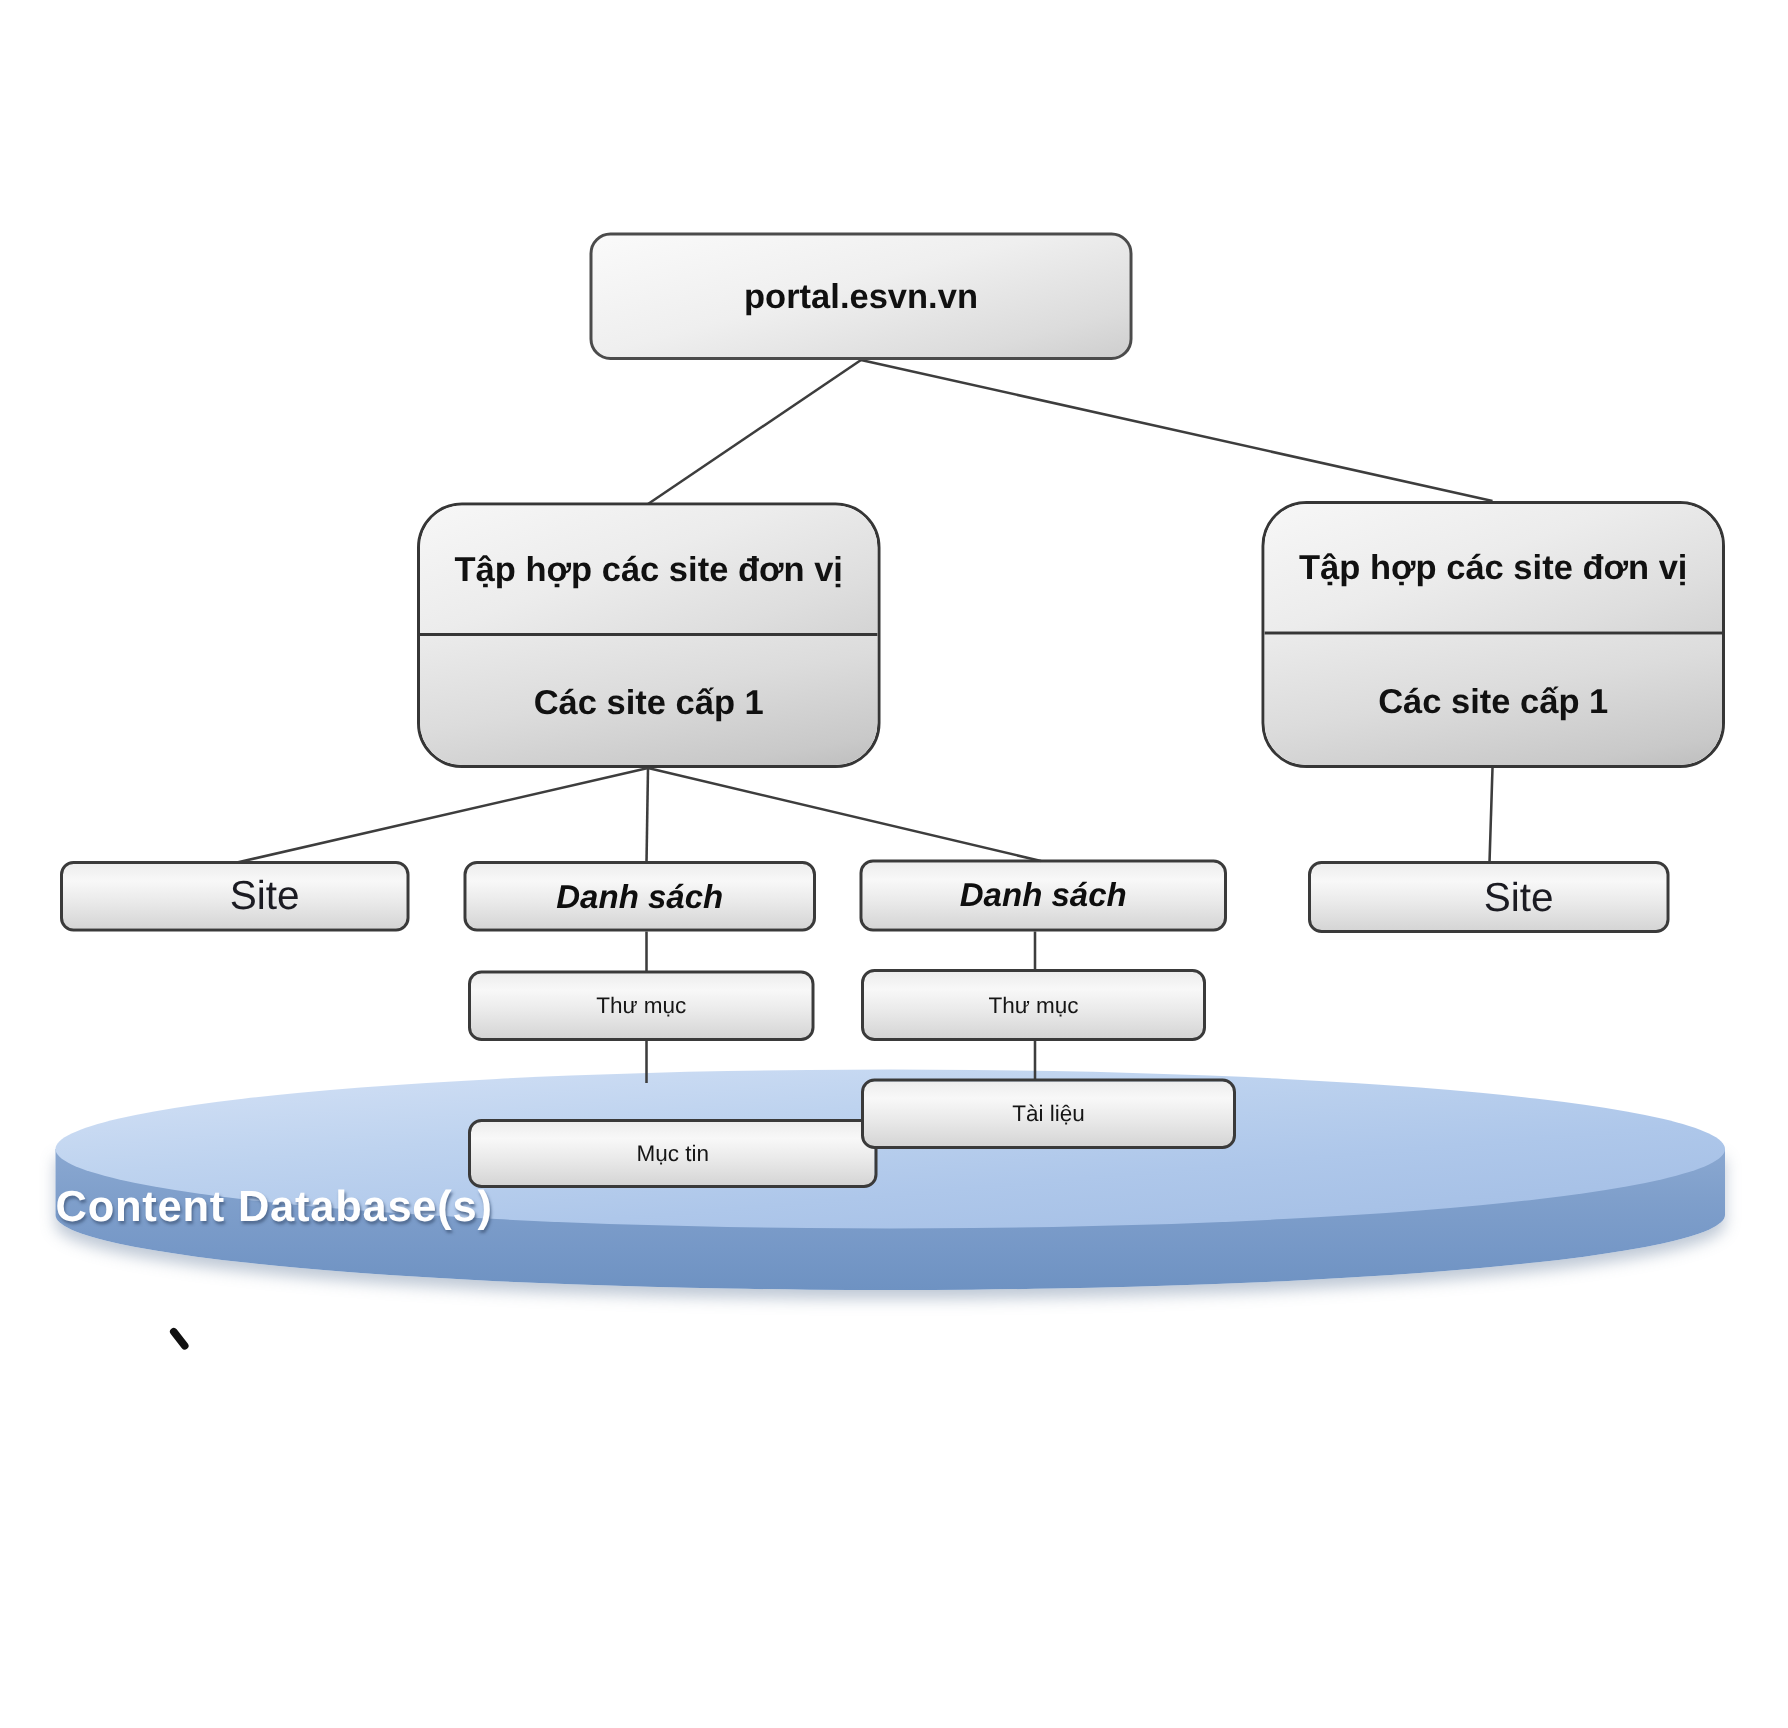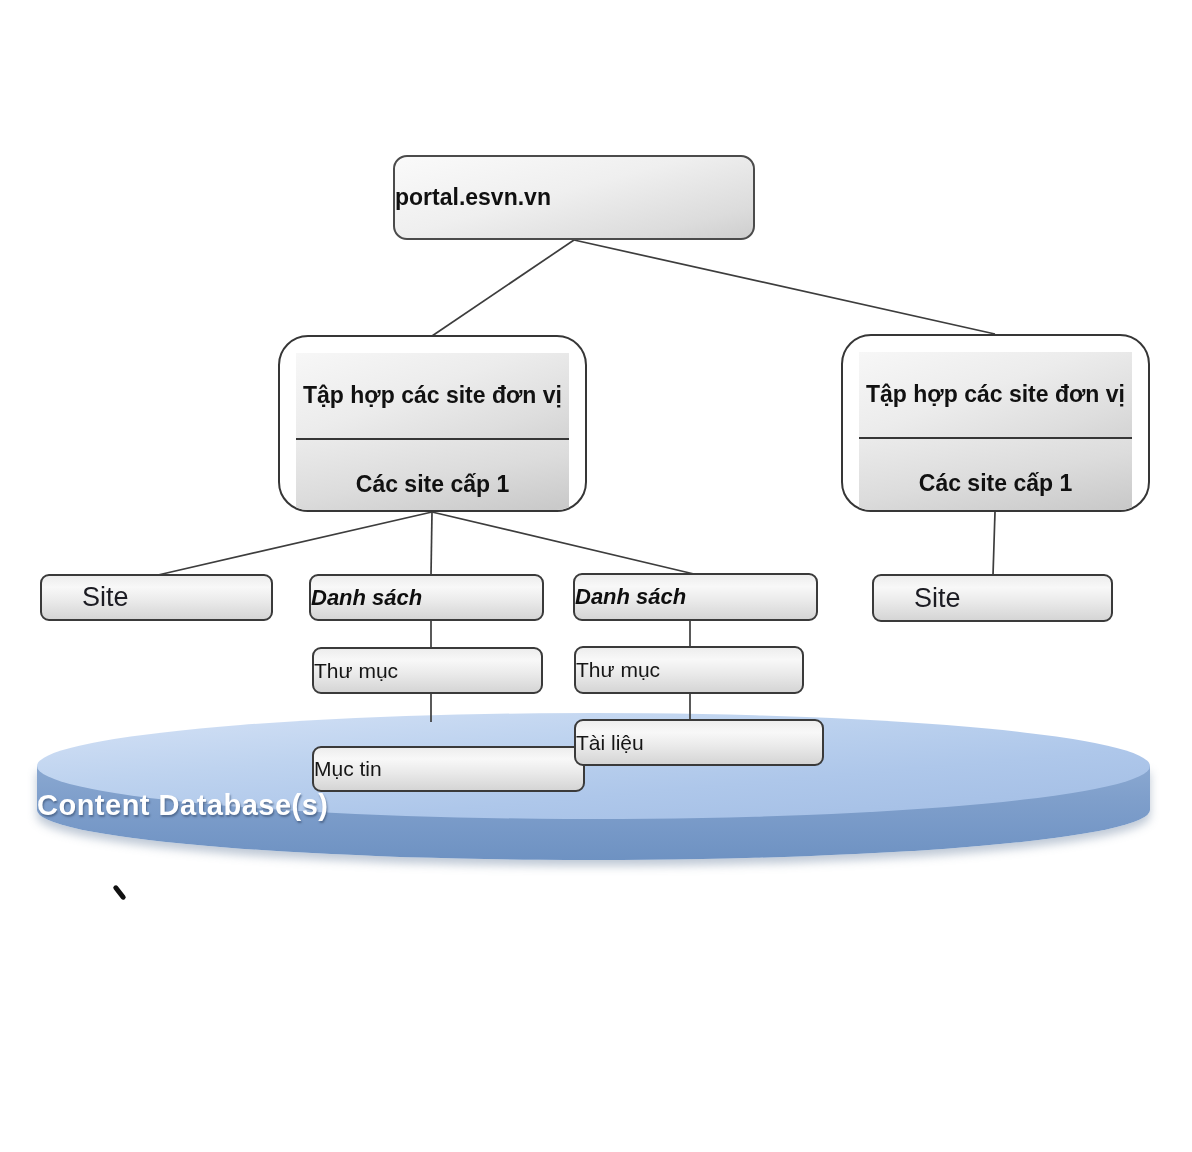--- a/index.html
+++ b/index.html
@@ -4,35 +4,35 @@
 <style>
   html,body{margin:0;padding:0;}
   body{
     width:1192px;height:1152px;background:#ffffff;position:relative;
     font-family:"Liberation Sans","DejaVu Sans",sans-serif;overflow:hidden;
   }
   .canvas{position:absolute;inset:0;}
   svg.connectors{position:absolute;left:0;top:0;z-index:2;}
   .node{
     position:absolute;z-index:3;box-sizing:border-box;
-    display:flex;align-items:center;justify-content:flex-start;text-align:center;
+    display:flex;align-items:center;justify-content:center;text-align:center;
   }
   .small-box{
     border:2px solid #3a3a3a;border-radius:9px;
     background:linear-gradient(180deg,#ededed 0%,#f8f8f8 26%,#eaeaea 58%,#d5d5d5 100%);
-    color:#161616;font-size:21px;
+    color:#161616;font-size:15px;
   }
   .portal-box{
     border:2px solid #4b4b4b;border-radius:14px;
     background:linear-gradient(165deg,#fafafa 0%,#efefef 45%,#dcdcdc 82%,#cecece 100%);
     font-weight:bold;font-size:23px;color:#101010;
   }
   .collection-box{
     border:2.5px solid #363636;border-radius:30px;overflow:hidden;
-    padding:16px;display:block;
+    padding:0;display:block;
   }
   .sec{
     width:100%;display:flex;align-items:center;justify-content:center;
     font-weight:bold;font-size:23px;color:#111;box-sizing:border-box;
   }
   .sec-top{
     height:85px;
     background:linear-gradient(160deg,#f7f7f7 0%,#ececec 45%,#dedede 80%,#d4d4d4 100%);
   }
   .sec-bottom{

